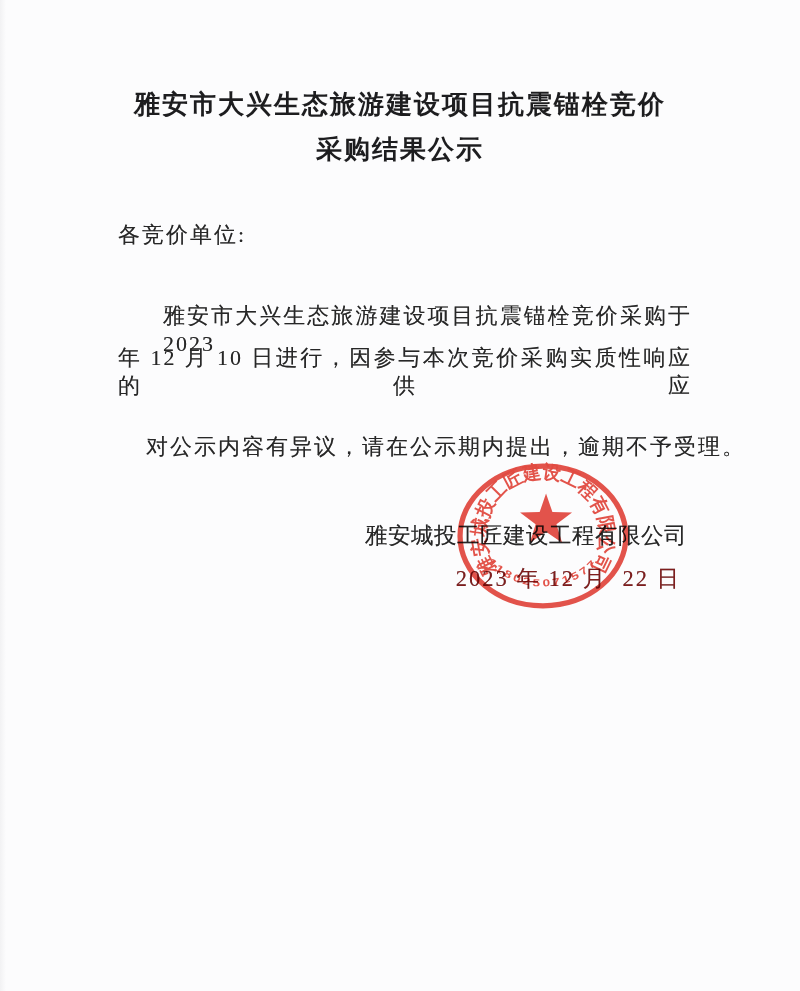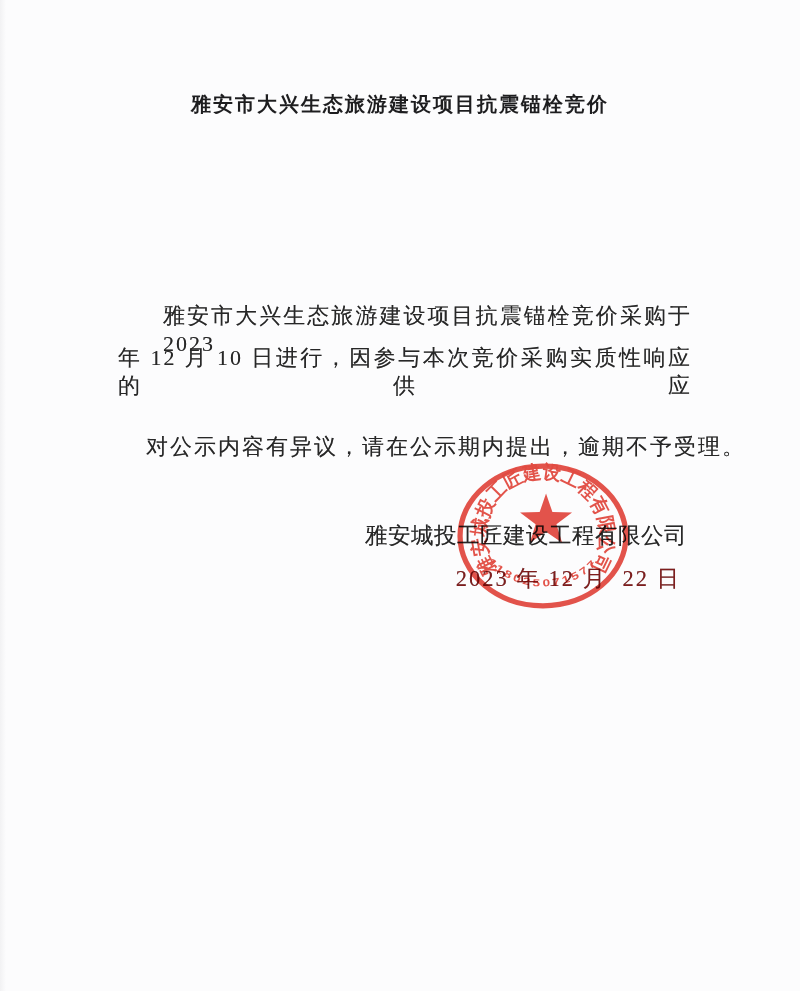--- a/index.html
+++ b/index.html
@@ -24,21 +24,21 @@
     pointer-events: none;
   }
   .doc-title {
     position: absolute;
     top: 82px;
     left: 0;
     right: 0;
     text-align: center;
     font-family: "Liberation Sans", "DejaVu Sans", sans-serif;
     font-weight: 700;
-    font-size: 20px;
+    font-size: 26px;
     letter-spacing: 2px;
     line-height: 45px;
     color: #1d1d1f;
   }
   .bline {
     position: absolute;
     left: 118px;
     width: 574px;
     font-size: 22px;
     letter-spacing: 2px;
@@ -95,22 +95,24 @@
   }
   .seal svg { width: 100%; height: 100%; }
 </style>
 </head>
 <body>
 
 <div class="page">
 
   <div class="doc-title">
     <div>雅安市大兴生态旅游建设项目抗震锚栓竞价</div>
+    <div>采购结果公示</div>
   </div>
 
+  <div class="bline salutation">各竞价单位:</div>
 
   <div class="bline just indent p1l1">雅安市大兴生态旅游建设项目抗震锚栓竞价采购于 2023</div>
   <div class="bline just p1l2">年 12 月 10 日进行，因参与本次竞价采购实质性响应的供应</div>
 
   <div class="bline p2l2">对公示内容有异议，请在公示期内提出，逾期不予受理。</div>
 
   <div class="sig-company">雅安城投工匠建设工程有限公司</div>
   <div class="sig-date">2023 年 12 月  22 日</div>
 
   <div class="seal">

